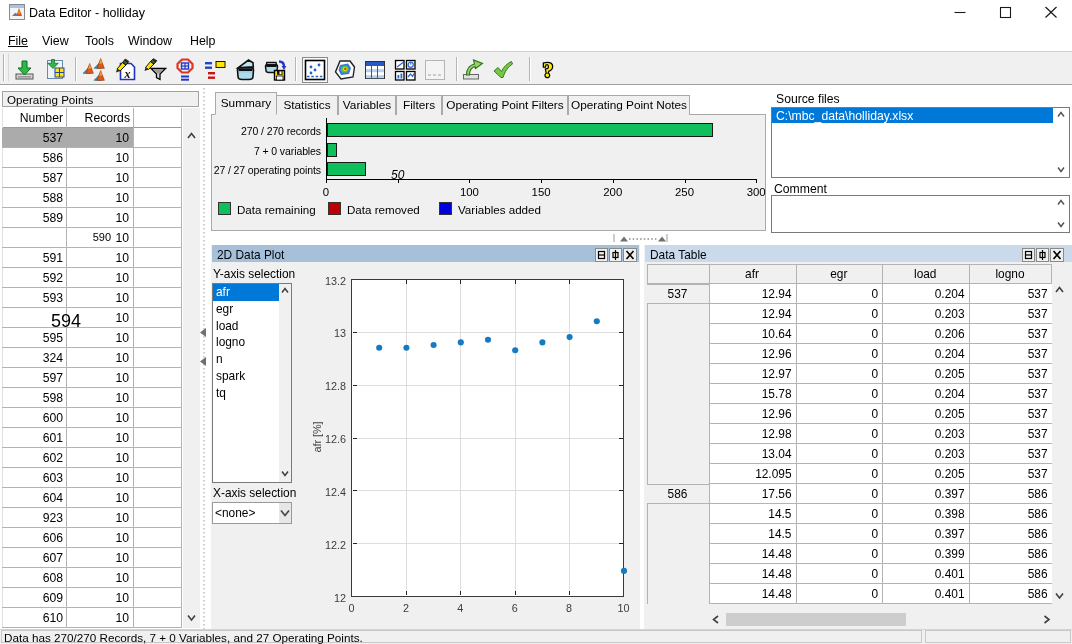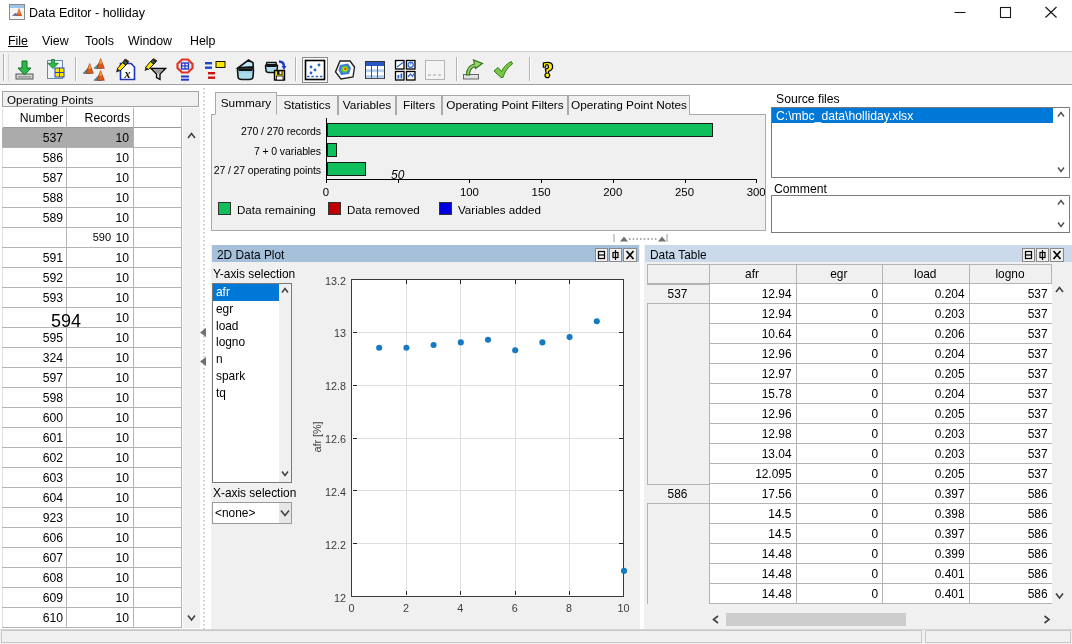--- a/index.html
+++ b/index.html
@@ -548,12 +548,13 @@
 <div class="a" style="left:726px;top:613px;width:180px;height:13px;background:#cdcdcd;"></div>
 <svg class="a" style="left:712px;top:615px" width="10" height="11" viewBox="0 0 10 11">
       <polyline points="6.0,1 1.5,4.5 6.0,8" fill="none" stroke="#404040" stroke-width="1.6"></polyline>
     </svg>
 <svg class="a" style="left:1043px;top:615px" width="10" height="11" viewBox="0 0 10 11">
       <polyline points="1.5,1 6.0,4.5 1.5,8" fill="none" stroke="#404040" stroke-width="1.6"></polyline>
     </svg>
 <div class="a" style="left:0px;top:629px;width:1072px;height:15px;background:#f0f0f0;border-top:1px solid #d4d4d4;"></div>
 <div class="a" style="left:1px;top:630px;width:921px;height:13px;border:1px solid #c8c8c8;border-right:1px solid #c8c8c8;"></div>
 <div class="a" style="left:925px;top:630px;width:146px;height:13px;border:1px solid #c8c8c8;"></div>
+<div class="txt" style="left:4px;top:631px;font-size:11.7px;color:#000;">Data has 270/270 Records, 7 + 0 Variables, and 27 Operating Points.</div>
 </div>
 </body></html>

